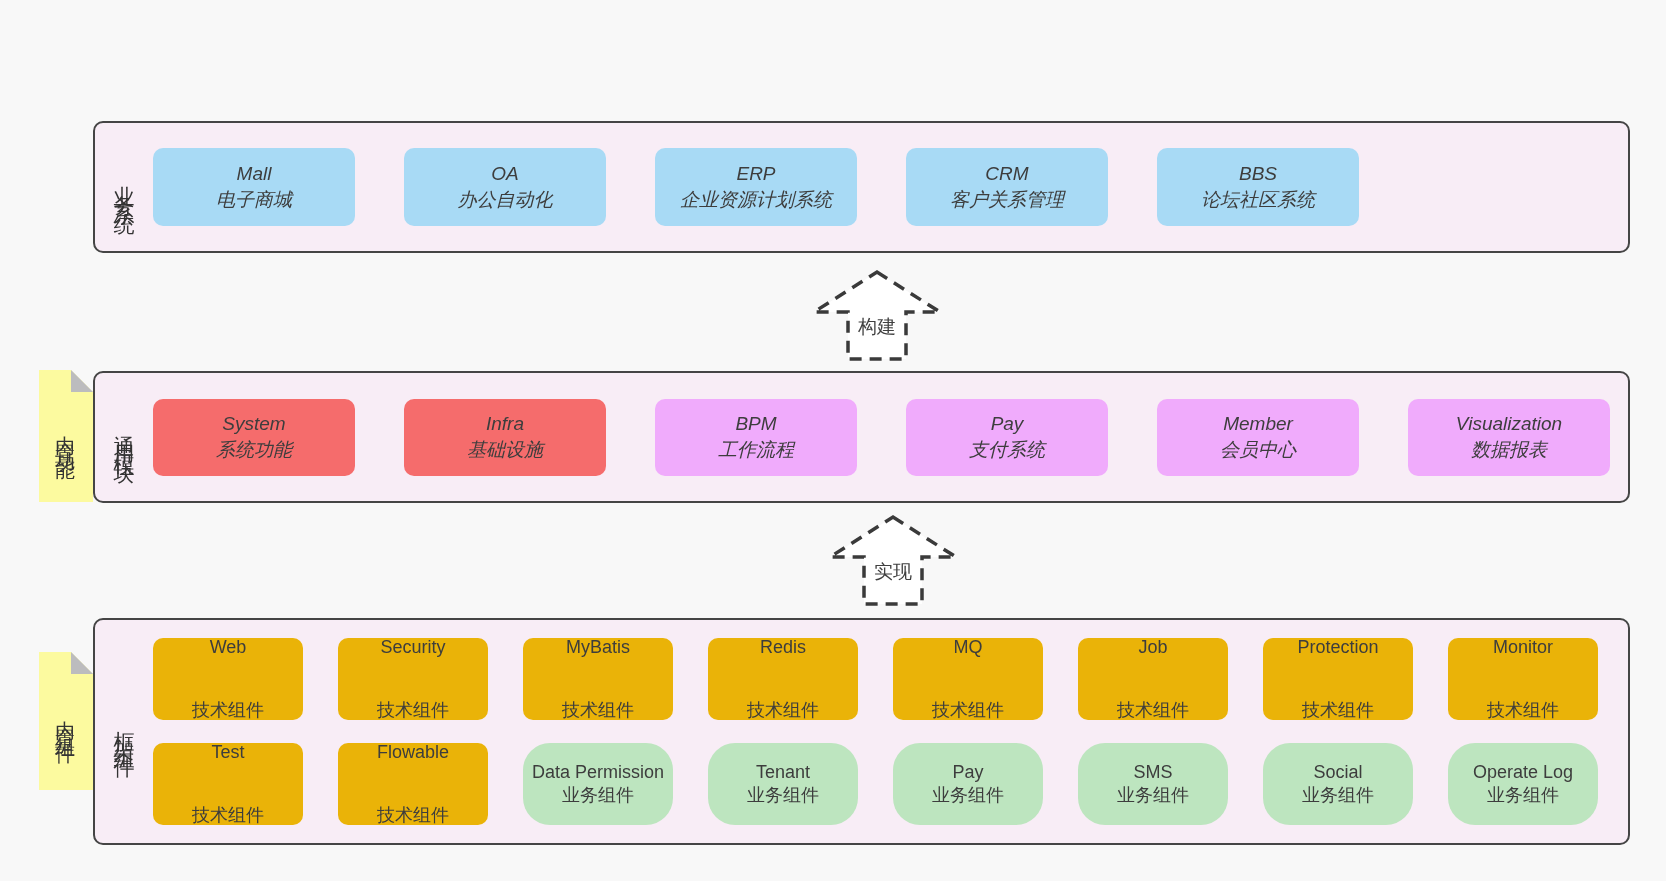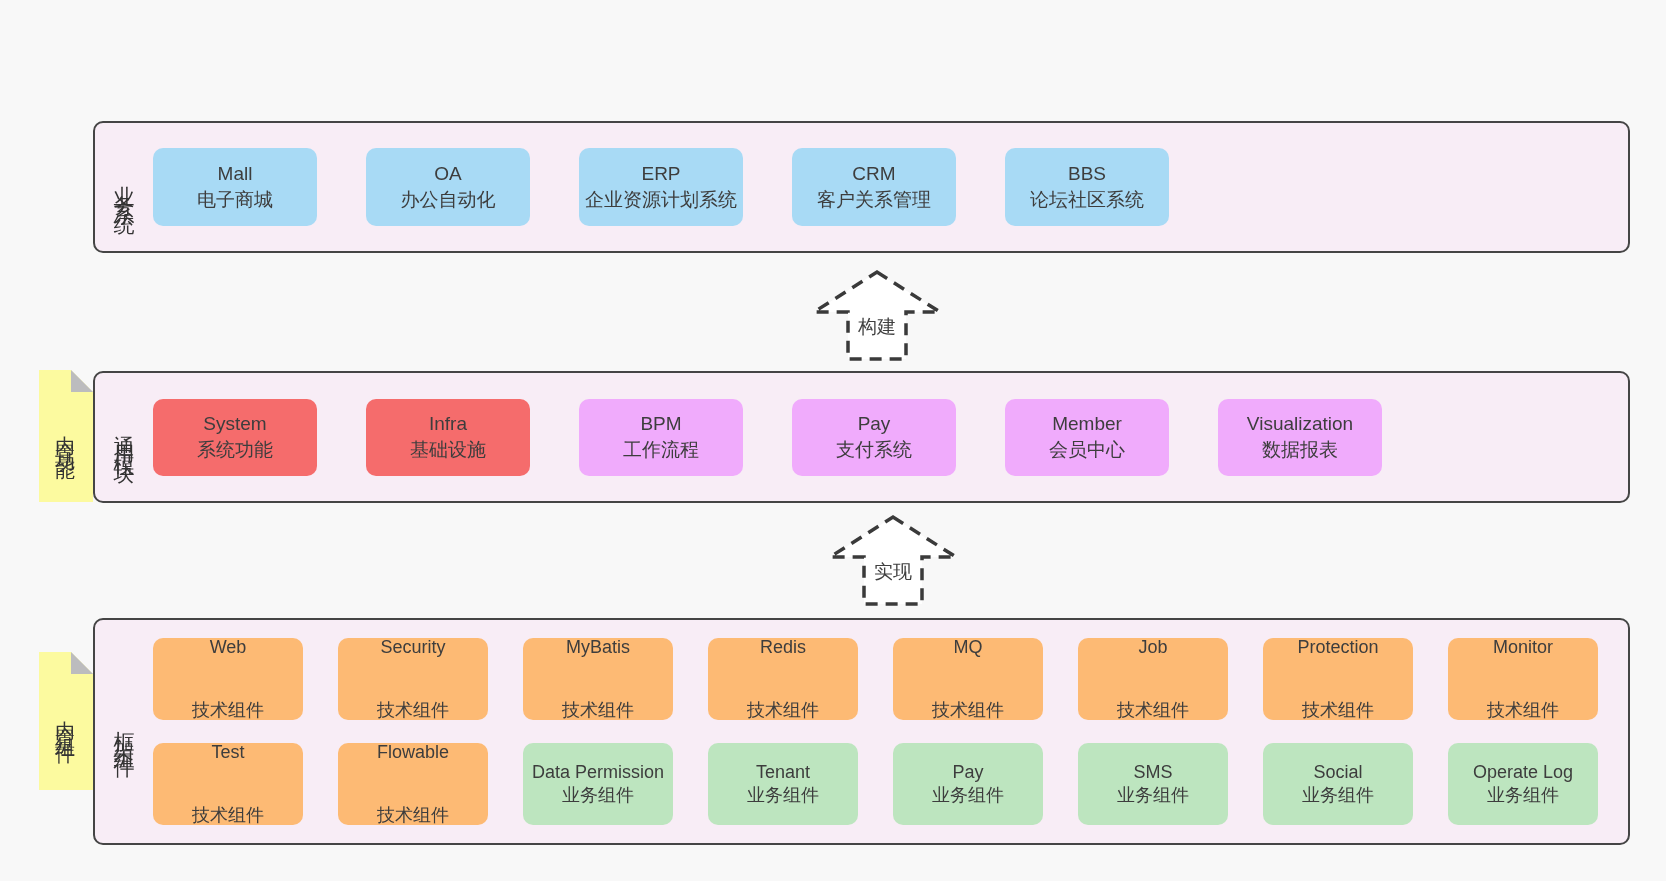--- a/index.html
+++ b/index.html
@@ -19,29 +19,29 @@
                writing-mode:vertical-rl;text-orientation:upright;
                font-size:21px;letter-spacing:9px;color:#333;height:100%;}
 
   
   .row-6{display:flex;gap:49px;align-items:center;}
   .grid-8{display:grid;grid-template-columns:repeat(8,150px);gap:23px 35px;}
 
   .box{box-sizing:border-box;border-radius:10px;display:flex;flex-direction:column;
        align-items:center;justify-content:center;text-align:center;
        font-size:19px;line-height:1.38;padding:4px 6px;}
-  .row-6 .box{width:164px;height:78px;}
+  .row-6 .box{width:202px;height:78px;font-style:italic;}
   .panel-2 .row-6 .box{height:77px;}
   .grid-8 .box{width:150px;height:82px;font-size:18px;line-height:1.3;}
 
   .blue{background:#a8daf5;}
   .red{background:#f56c6c;}
   .pink{background:#f0abfc;}
-  .green{background:#fdba74;gap:40px;}
-  .lightgreen{background:#bde5bf;}
+  .green{background:#eab308;gap:40px;}
+  .lightgreen{background:#bde5bf;border-radius:27px;}
 
   
   .sticky{position:absolute;left:39px;width:54px;background:#fcfa9f;
           display:flex;align-items:center;justify-content:center;}
   .sticky-1{top:370px;height:132px;}
   .sticky-2{top:652px;height:138px;}
   .sticky .fold-cut{position:absolute;top:0;right:0;width:0;height:0;
           border-top:22px solid #f8f8f8;border-left:22px solid transparent;}
   .sticky .fold{position:absolute;top:0;right:0;width:0;height:0;
           border-bottom:22px solid #bcbcbe;border-right:22px solid transparent;}

